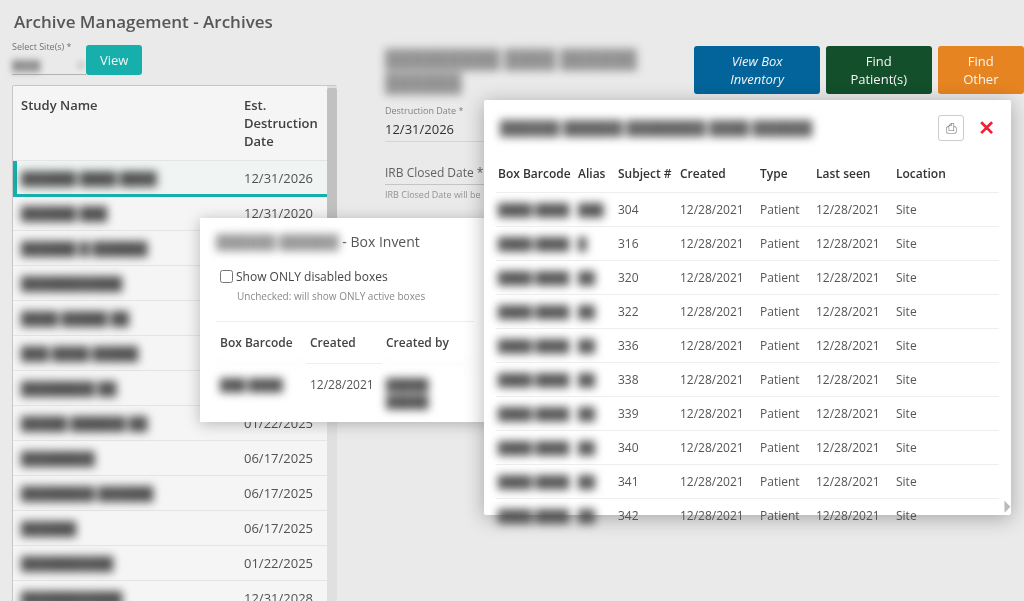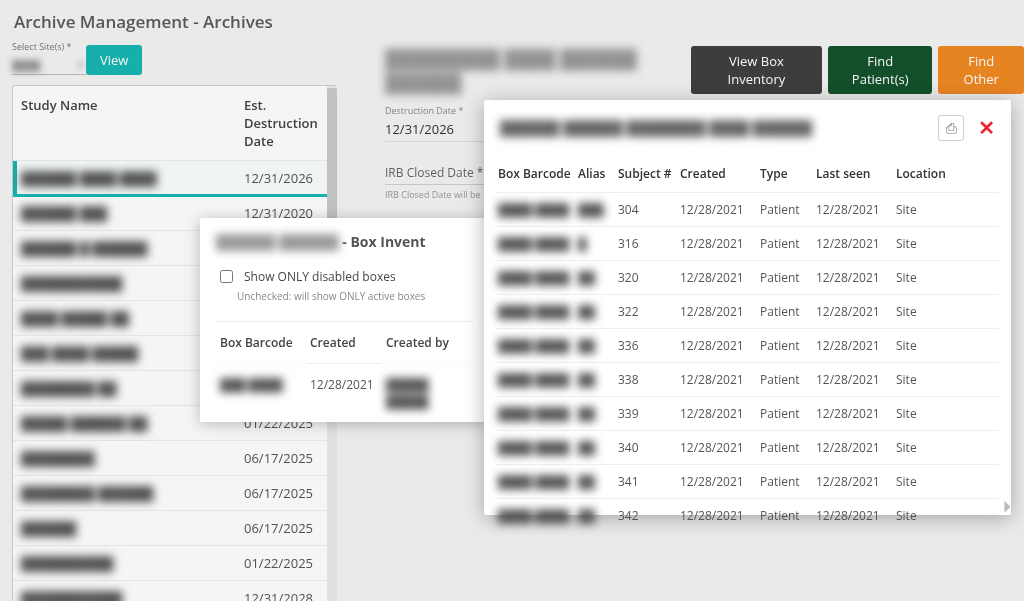--- a/index.html
+++ b/index.html
@@ -7,21 +7,21 @@
   .page-title { font-size:17px; font-weight:600; color:#5b5b5b; padding:10px 14px 6px; }
   .left-pane { position:absolute; left:12px; top:40px; width:325px; }
   .left-controls { display:flex; align-items:flex-end; justify-content:flex-start; margin-bottom:10px; }
   .site-group { font-size:9px; color:#777; }
   .site-select { display:flex; align-items:center; border-bottom:1px solid #bbb; width:74px; height:20px; justify-content:space-between; margin-top:2px; }
   .site-select span { filter:blur(3px); color:#999; font-size:10px; }
   .caret { font-size:9px; color:#666; }
   .btn { border:none; border-radius:3px; padding:6px 14px; font-size:13px; cursor:pointer; color:#fff; }
   .btn-teal { background:#18b7b3; }
   .btn-scan { background:#2196c9; padding:9px 16px; }
-  .btn-blue { background:#404040; }
+  .btn-blue { background:#0369a1;font-style:italic; }
   .btn-green { background:#14532d; }
   .btn-orange { background:#f08a24; }
   .study-table { background:#fff; border:1px solid #d0d0d0; border-radius:2px; }
   .study-head, .study-row { display:grid; grid-template-columns:1fr 100px;gap:12px; }
   .study-head > div { font-weight:600; font-size:13px; padding:10px 8px; color:#444; }
   .study-row { border-top:1px solid #eee; }
   .study-row.selected { position:relative; background:#fafffe; }
   .study-row.selected::before { content:""; position:absolute; left:0; top:0; bottom:0; width:4px; background:#18b7b3; }
   .study-row.selected::after { content:""; position:absolute; left:0; right:0; bottom:-2px; height:3px; background:#18b7b3; }
   .study-row > div { font-size:13px; padding:8px 8px; color:#555; }
@@ -32,22 +32,22 @@
   .right-buttons { display:flex; gap:6px; }
   .field-label { font-size:9px; color:#888; }
   .field-value { font-size:13px; color:#333; border-bottom:1px solid #ddd; display:inline-block; padding:2px 0 3px; width:100px; }
   .irb-block { margin-top:22px; }
   .irb-label { font-size:12px; color:#666; border-bottom:1px solid #ccc; padding-bottom:3px; width:250px; }
   .irb-hint { font-size:9px; color:#999; margin-top:3px; }
   .terms-label { font-size:11px; color:#888; margin-top:18px; }
 
   
   .box-inv-modal { position:absolute; left:200px; top:218px; width:290px; background:#fff; box-shadow:0 2px 14px rgba(0,0,0,.25); padding:14px 16px 0; }
-  .box-inv-title { font-size:14px; font-weight:700; color:#555; margin-bottom:16px; }
-  .checkbox-row { display:flex; align-items:center; gap:8px; font-size:12px; color:#444; }
+  .box-inv-title { font-size:14px; font-weight:400; color:#555; margin-bottom:16px; }
+  .checkbox-row { display:flex; align-items:center; font-size:12px; color:#444; }
   .checkbox-hint { font-size:10px; color:#888; margin:3px 0 0 21px; }
   .inv-table { margin-top:18px; border-top:1px solid #eee; }
   .inv-head, .inv-row { display:grid; grid-template-columns:90px 76px 1fr; }
   .inv-head > div { font-weight:600; font-size:12px; color:#444; padding:12px 4px; }
   .inv-row > div { font-size:12px; color:#555; padding:12px 4px; border-top:1px solid #eee; }
 
   
   .patient-modal { position:absolute; left:484px; top:100px; width:527px; height:415px; background:#fff; box-shadow:0 3px 20px rgba(0,0,0,.3); border-radius:2px; }
   .pm-head { display:flex; align-items:center; justify-content:space-between; padding:14px 16px; }
   .pm-title { font-size:14px; font-weight:600; color:#666; }

